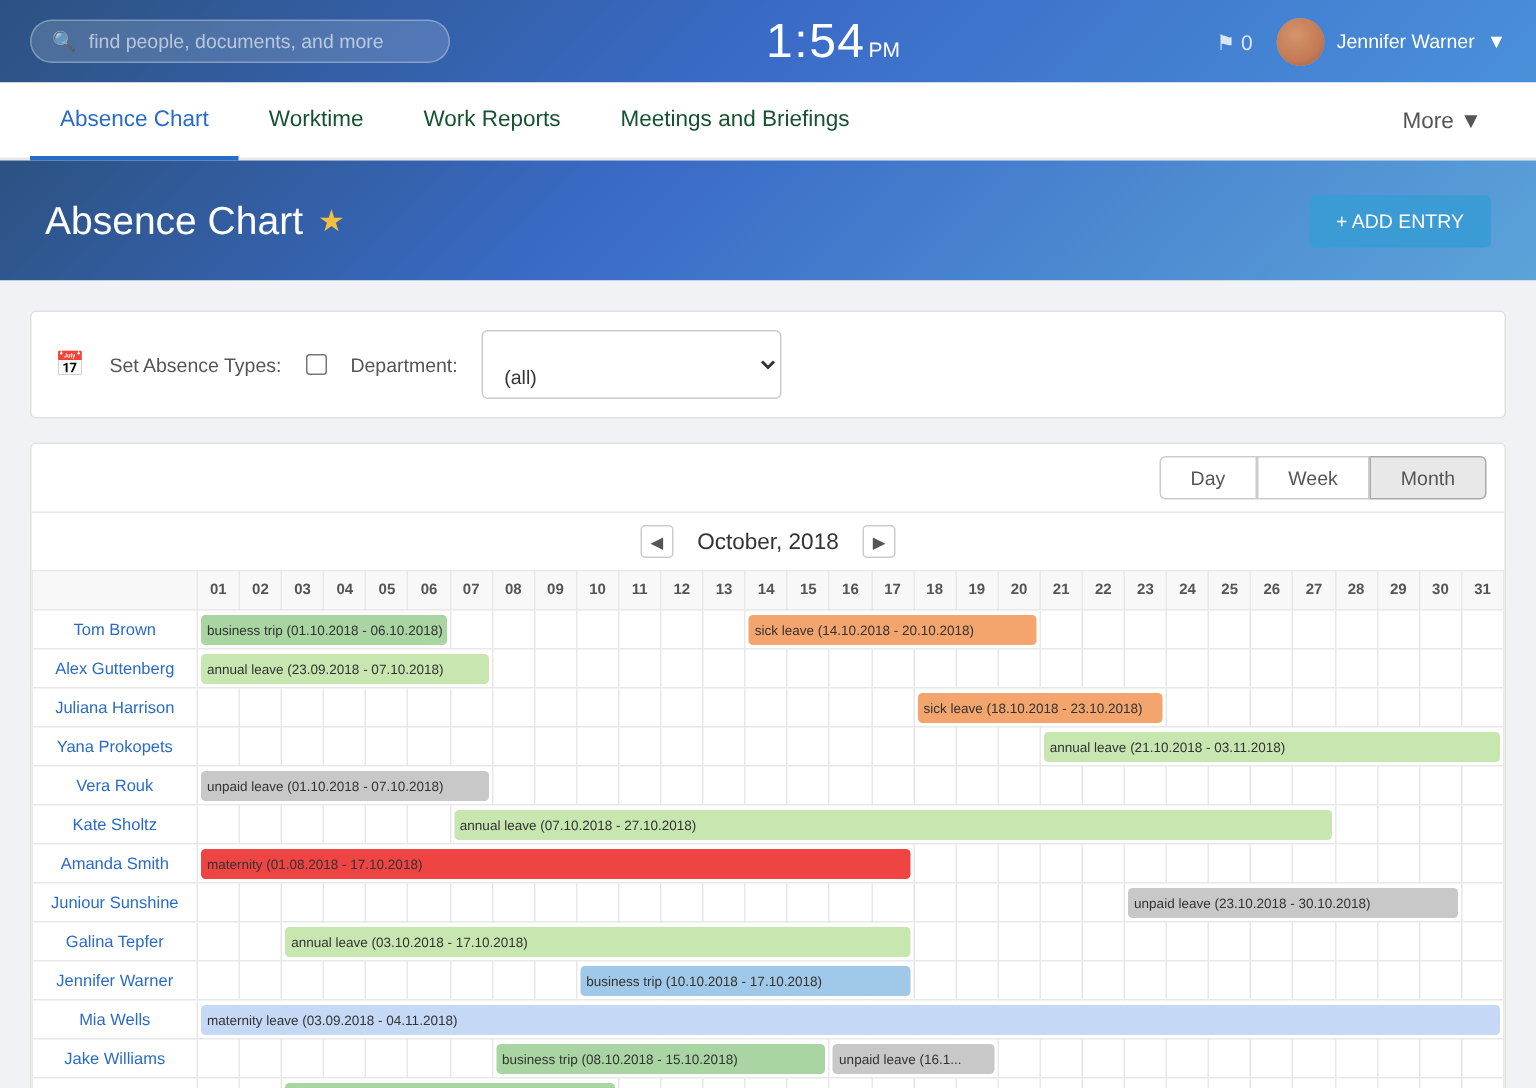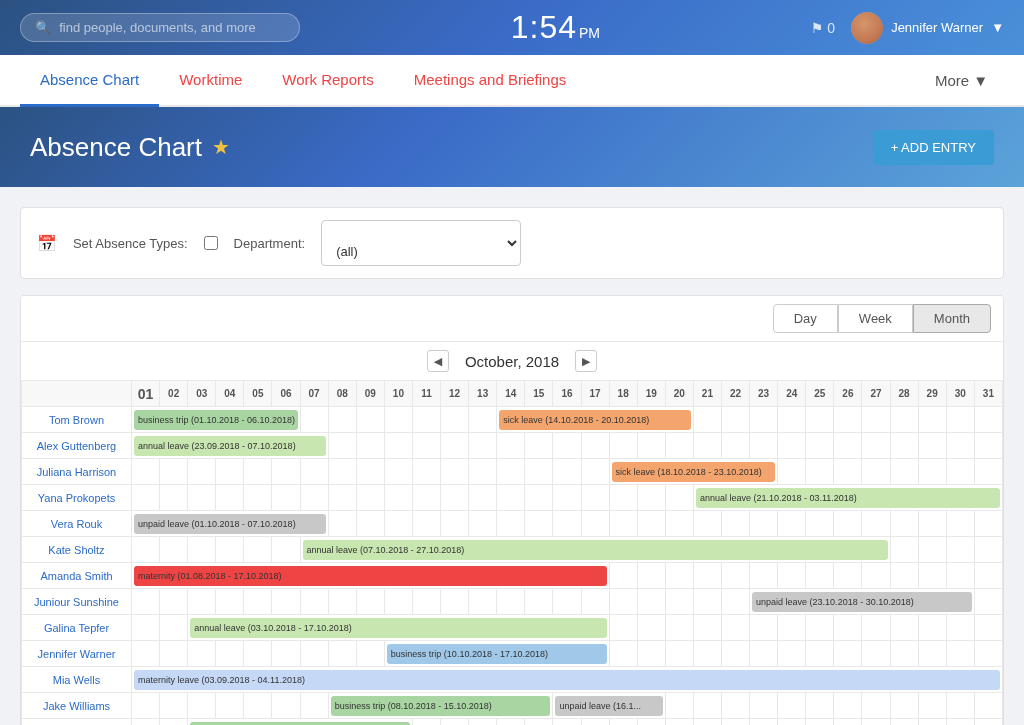--- a/index.html
+++ b/index.html
@@ -97,21 +97,21 @@
       padding: 0 20px;
       display: flex;
       align-items: stretch;
       height: 52px;
     }
     .nav-item {
       padding: 0 20px;
       display: flex;
       align-items: center;
       cursor: pointer;
-      color: #ef4444;
+      color: #14532d;
       font-size: 15px;
       border-bottom: 3px solid transparent;
       margin-bottom: -2px;
       white-space: nowrap;
     }
     .nav-item.active {
       color: #2a6bc7;
       border-bottom: 3px solid #2a6bc7;
       font-weight: 500;
     }
@@ -379,21 +379,21 @@
       <span style="font-size:15px;font-weight:500;color:#333;">October, 2018</span>
       <button class="month-nav-btn">▶</button>
     </div>
 
     <div class="table-scroll">
       <table id="cal-main" class="cal-table">
         <thead>
           <tr>
             <th class="col-name day-header" style="text-align:left;padding-left:8px;"></th>
 
-          <th class="day-header" style="font-size: 14px; min-width: 26px;">01</th>
+          <th class="day-header" style="font-size: 10px; min-width: 26px;">01</th>
               <th class="day-header" style="font-size: 10px; min-width: 26px;">02</th>
               <th class="day-header" style="font-size: 10px; min-width: 26px;">03</th>
               <th class="day-header" style="font-size: 10px; min-width: 26px;">04</th>
               <th class="day-header" style="font-size: 10px; min-width: 26px;">05</th>
               <th class="day-header" style="font-size: 10px; min-width: 26px;">06</th>
               <th class="day-header" style="font-size: 10px; min-width: 26px;">07</th>
               <th class="day-header" style="font-size: 10px; min-width: 26px;">08</th>
               <th class="day-header" style="font-size: 10px; min-width: 26px;">09</th>
               <th class="day-header" style="font-size: 10px; min-width: 26px;">10</th>
               <th class="day-header" style="font-size: 10px; min-width: 26px;">11</th>

